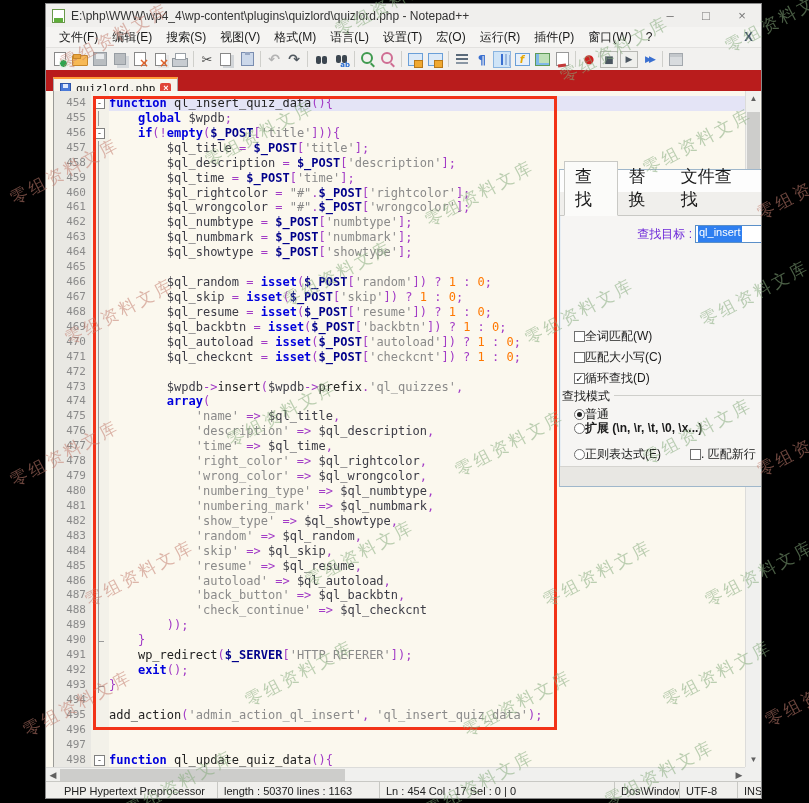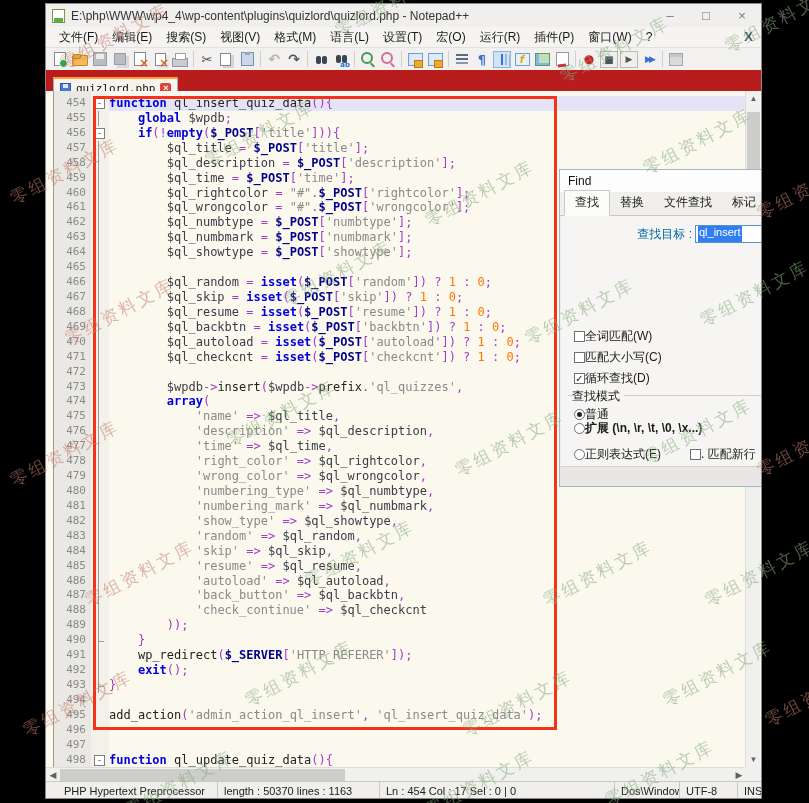--- a/index.html
+++ b/index.html
@@ -136,33 +136,33 @@
   .sseg.s1{width:160px;} .sseg.s2{width:162px;} .sseg.s3{width:235px;} .sseg.s4{width:65px;} .sseg.s5{width:58px;}
   .sseg.s6{flex:1 1 auto; border-right:none;}
 
   
   #find-dialog { position:absolute; left:513px; top:165px; width:250px; height:318px;
     background:#f6f5f3; border:1px solid #9fb7cb; z-index:10;
     box-shadow:0 0 0 1px #e8eef4 inset; }
   .fd-title { height:22px; background:#fdfdfd; display:flex; align-items:center; padding-left:8px;
     font-size:12px; color:#111; }
   .fd-tabs { height:24px; display:flex; align-items:flex-end; padding-left:4px; border-bottom:1px solid #c9c9c5; background:#f0efec; }
-  .fd-tab { font-size:12px; color:#1a1a1a; padding:3px 10px 4px 10px; }
+  .fd-tab { font-size:17px; color:#1a1a1a; padding:3px 10px 4px 10px; }
   .fd-tab.active { background:#fbfbf9; border:1px solid #c9c9c5; border-bottom:1px solid #fbfbf9; margin-bottom:-1px; }
   .fd-row { position:absolute; left:0; width:100%; display:flex; align-items:center; }
-  .fd-label { font-size:12px; color:#0369a1; width:132px; text-align:right; flex:0 0 auto; }
+  .fd-label { font-size:12px; color:#6d28d9; width:132px; text-align:right; flex:0 0 auto; }
   .fd-input { margin-left:3px; width:108px; height:18px; background:#fff; border:1px solid #5a8fc8;
     font-size:11px; display:flex; padding-left:2px; }
   .fd-sel { background:#2f7ff0; color:#fff; padding:0 1px; }
   .fd-opt { position:absolute; left:14px; display:flex; align-items:center; font-size:12px; color:#1a1a1a; }
   .cbox { width:11px; height:11px; background:#fff; border:1px solid #707070; font-size:10px; line-height:10px;
     text-align:center; color:#222; flex:0 0 auto; }
   .rad { width:11px; height:11px; background:#fff; border:1px solid #707070; border-radius:50%; position:relative; flex:0 0 auto; }
   .rad.sel::after { content:""; position:absolute; left:2px; top:2px; width:5px; height:5px; border-radius:50%; background:#222; }
-  .fd-group-label { position:absolute; left:12px; font-size:12px; color:#1a1a1a; background:#f6f5f3; padding-right:4px; z-index:1; }
+  .fd-group-label { position:absolute; left:2px; font-size:12px; color:#1a1a1a; background:#f6f5f3; padding-right:4px; z-index:1; }
   .fd-group-line { position:absolute; left:8px; width:234px; height:0; border-top:1px solid #cfcfcb; }
   .fd-bottom { position:absolute; left:0; bottom:0; width:100%; height:20px; background:#e8e7e3; border-top:1px solid #d5d4d0; }
 
   
   #wm-layer { position:absolute; left:0; top:0; width:809px; height:803px; pointer-events:none; z-index:50; }
   .wm { position:absolute; font-size:17px; letter-spacing:3px; white-space:nowrap;
     transform:rotate(-28deg); font-family:"Liberation Sans", sans-serif; }
 </style>
 </head>
 <body>

